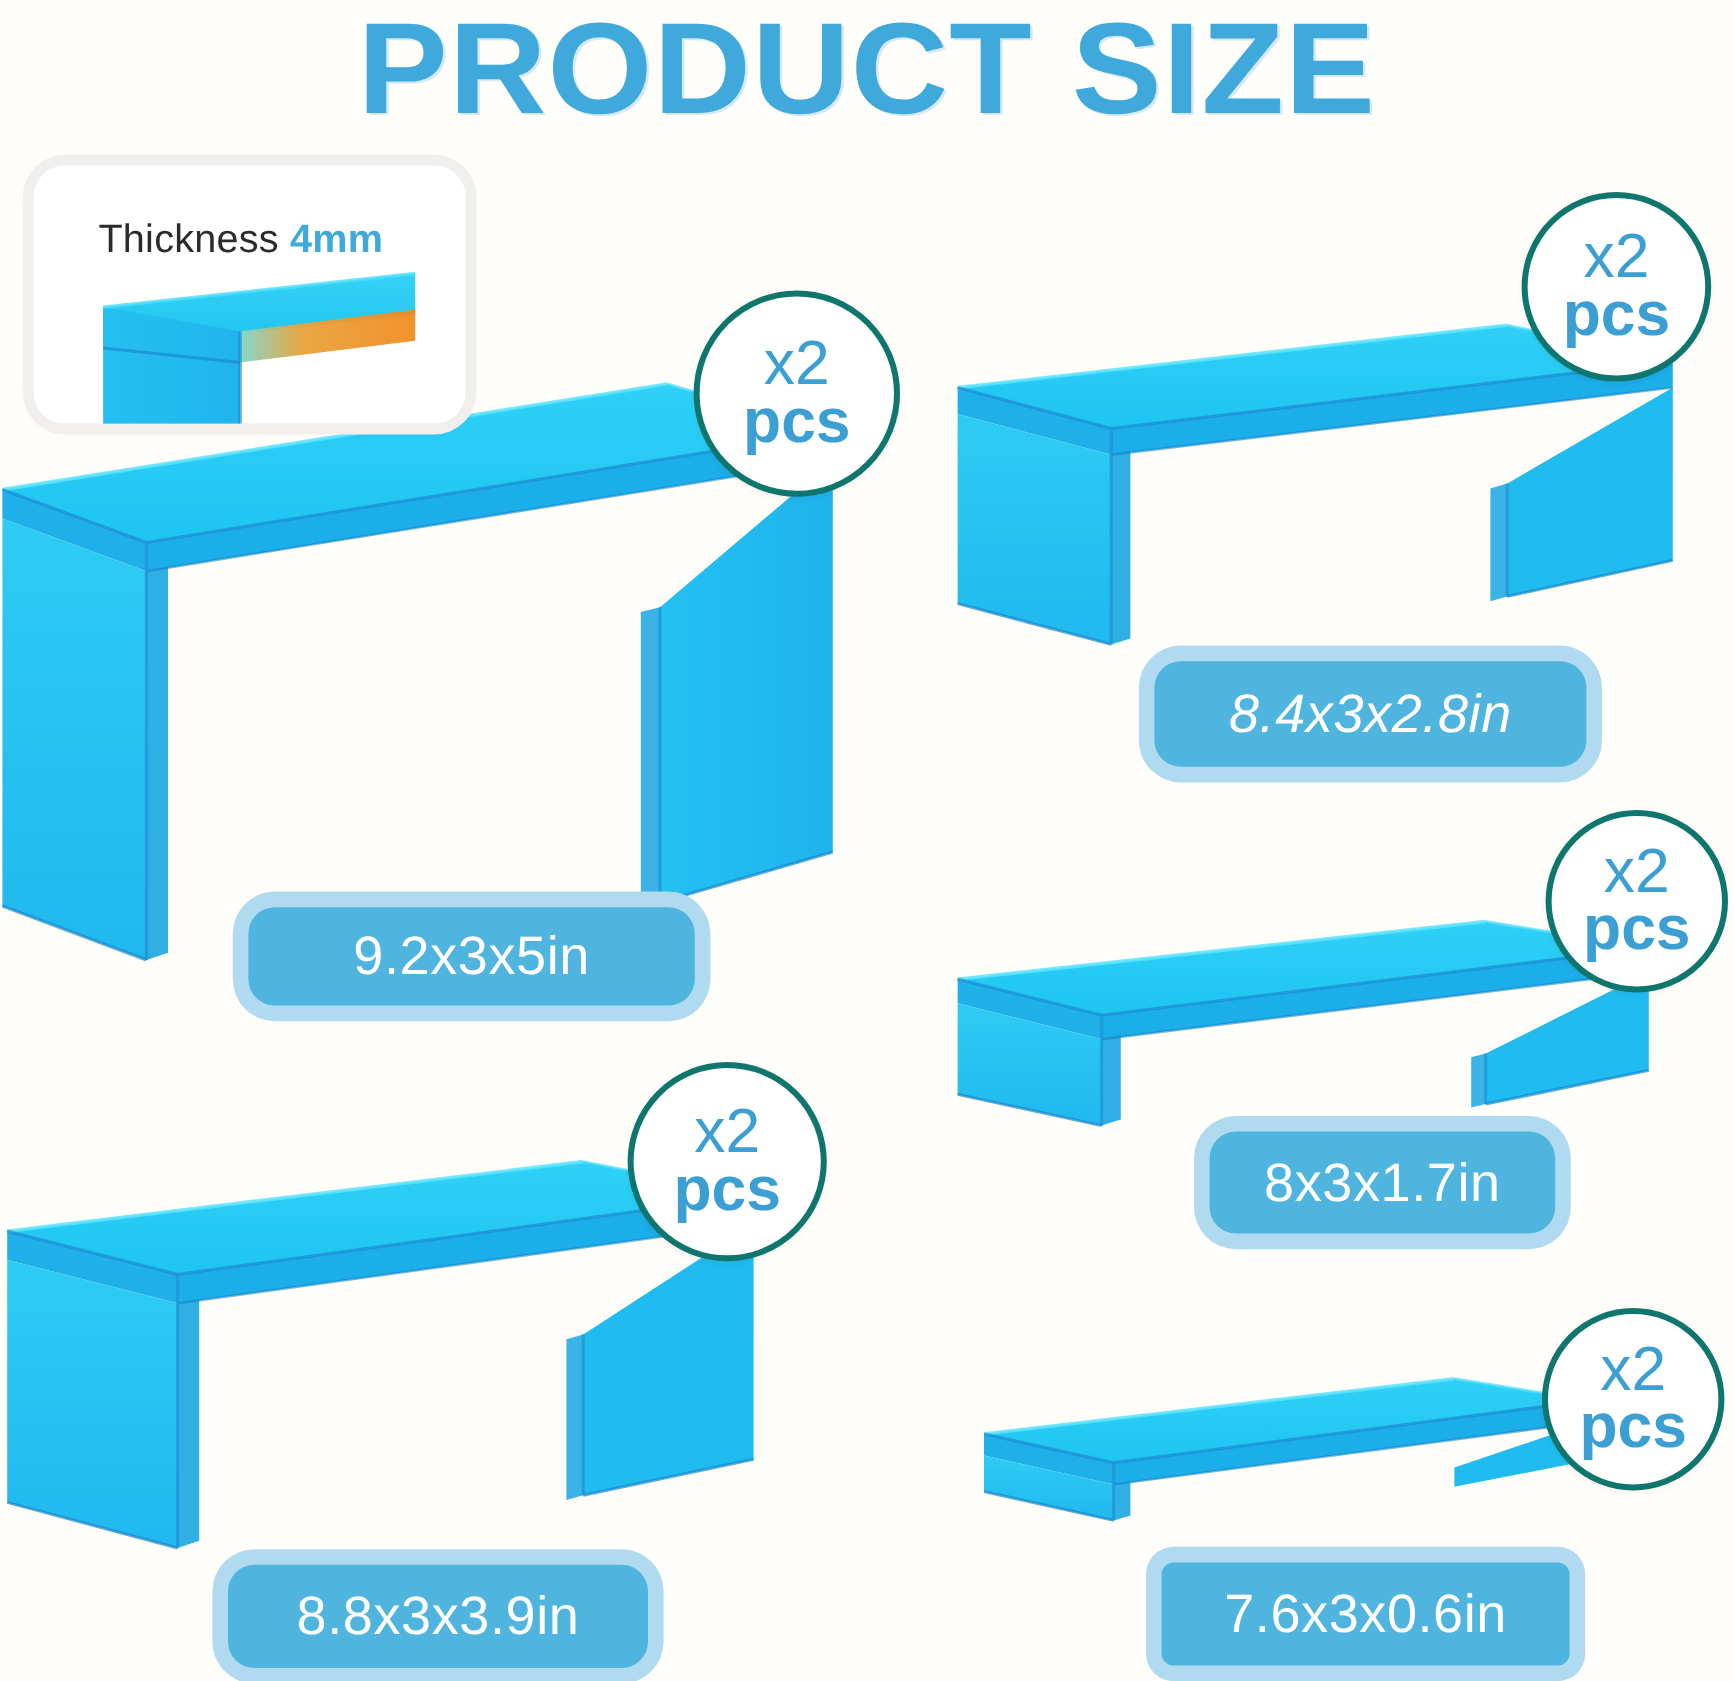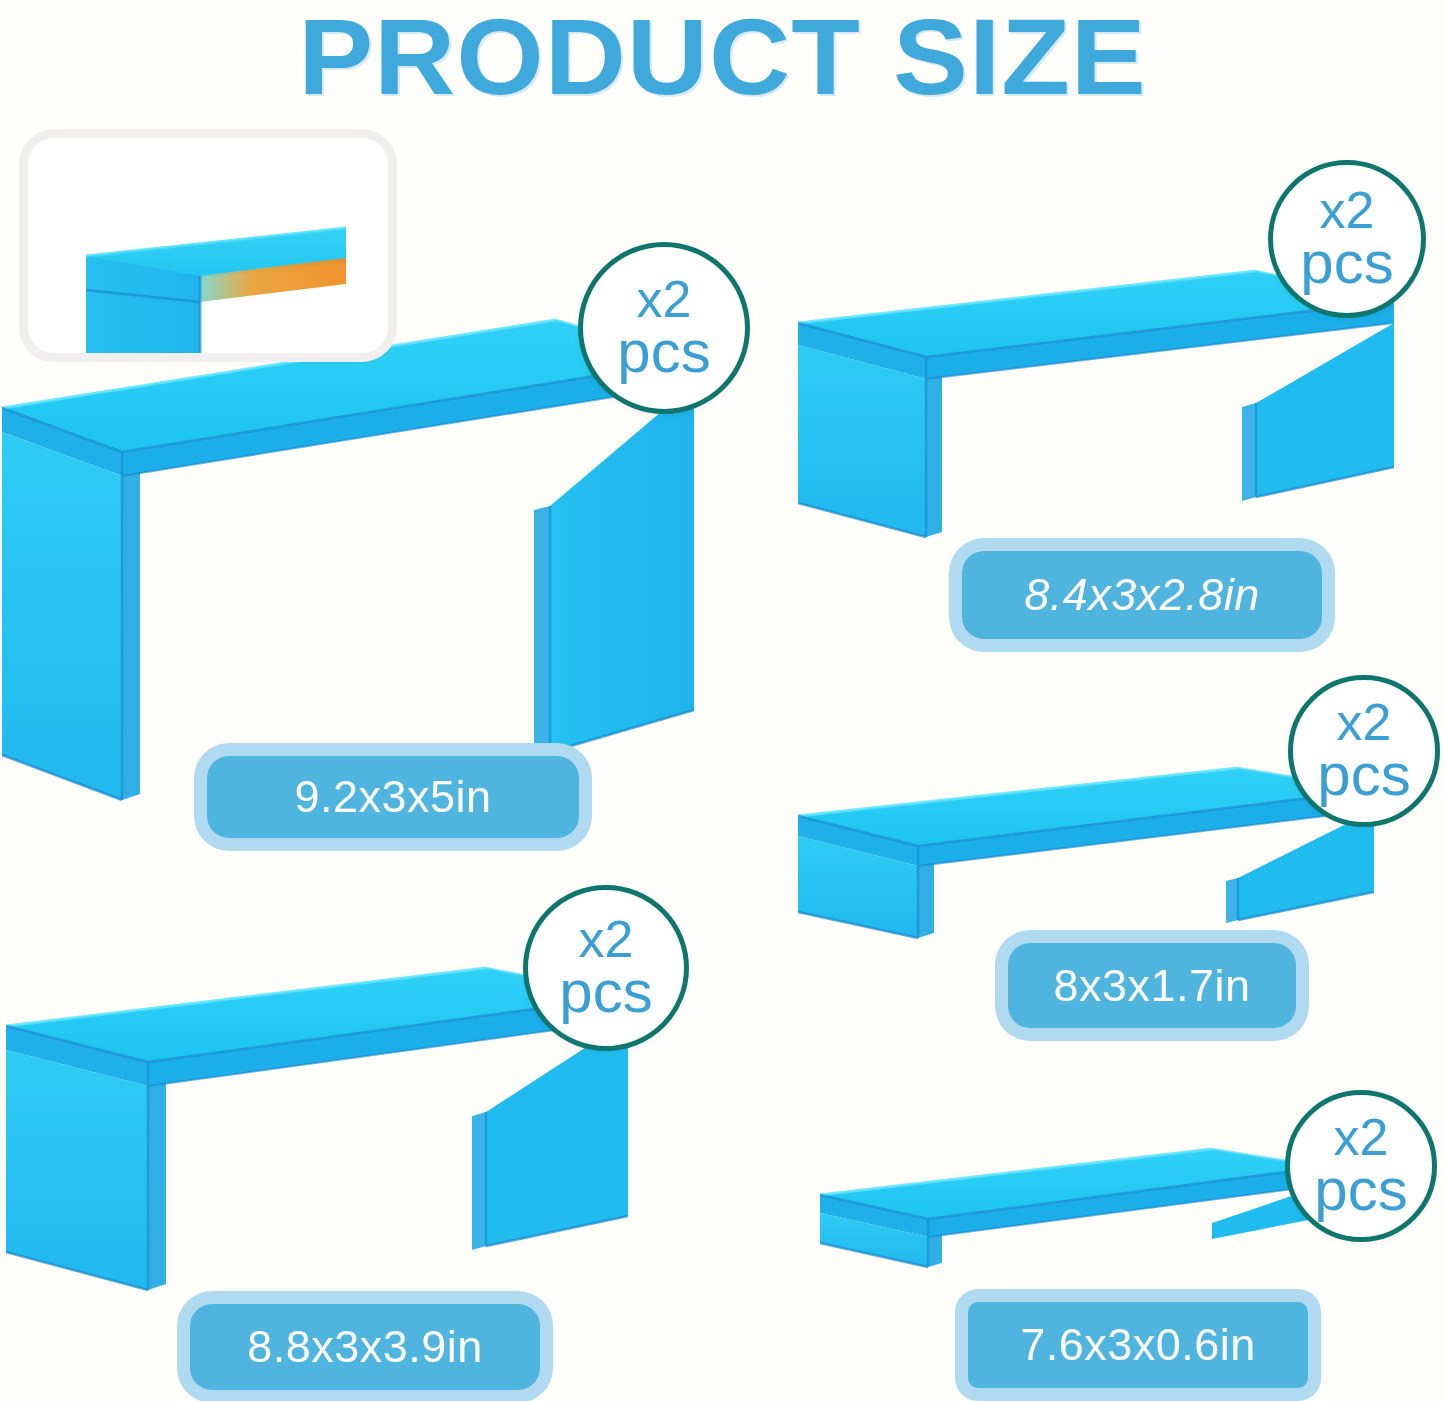--- a/index.html
+++ b/index.html
@@ -66,21 +66,21 @@
     border:5px solid #0f766e;
     display:flex; flex-direction:column;
     align-items:center; justify-content:center;
     color:#3B9FD4;
     line-height:.92;
     z-index:8;
     box-shadow:0 2px 6px rgba(0,0,0,.05);
     text-align:center;
   }
   .pcs-badge .l1 { font-size:52px; font-weight:500; }
-  .pcs-badge .l2 { font-size:60px; font-weight:400; }
+  .pcs-badge .l2 { font-size:52px; font-weight:700; }
 
   .pb-1 { left:578px;  top:242px;  width:172px; height:172px; }
   .pb-2 { left:1268px; top:160px;  width:158px; height:158px; }
   .pb-3 { left:1288px; top:675px;  width:152px; height:152px; }
   .pb-4 { left:523px;  top:885px;  width:166px; height:166px; }
   .pb-5 { left:1285px; top:1090px; width:152px; height:152px; }
 
   
   .size-pill {
     position:absolute;
@@ -100,20 +100,24 @@
   .sp-3 { left:1008px;top:943px;  width:288px; height:85px; }
   .sp-4 { left:190px; top:1304px; width:350px; height:86px; }
   .sp-5 { left:968px; top:1302px; width:340px; height:86px;border-radius:10px; }
 </style>
 </head>
 <body>
 
 <div class="title">PRODUCT SIZE</div>
 
 <div class="thickness-card">
+  <div class="thickness-text">
+    <span>Thickness</span>
+    <span class="val">4mm</span>
+  </div>
   <svg class="zoom-corner" viewBox="0 0 360 160">
     <defs>
       <linearGradient id="zcTop" x1="0" y1="0" x2="0" y2="1">
         <stop offset="0" stop-color="#34D2F5"></stop>
           <stop offset="1" stop-color="#1FC3EF"></stop>
       </linearGradient>
       <linearGradient id="zcSide" x1="0" y1="0" x2="1" y2="0">
         <stop offset="0" stop-color="#2FC3F2"></stop>
           <stop offset="1" stop-color="#22AEEA"></stop>
       </linearGradient>

